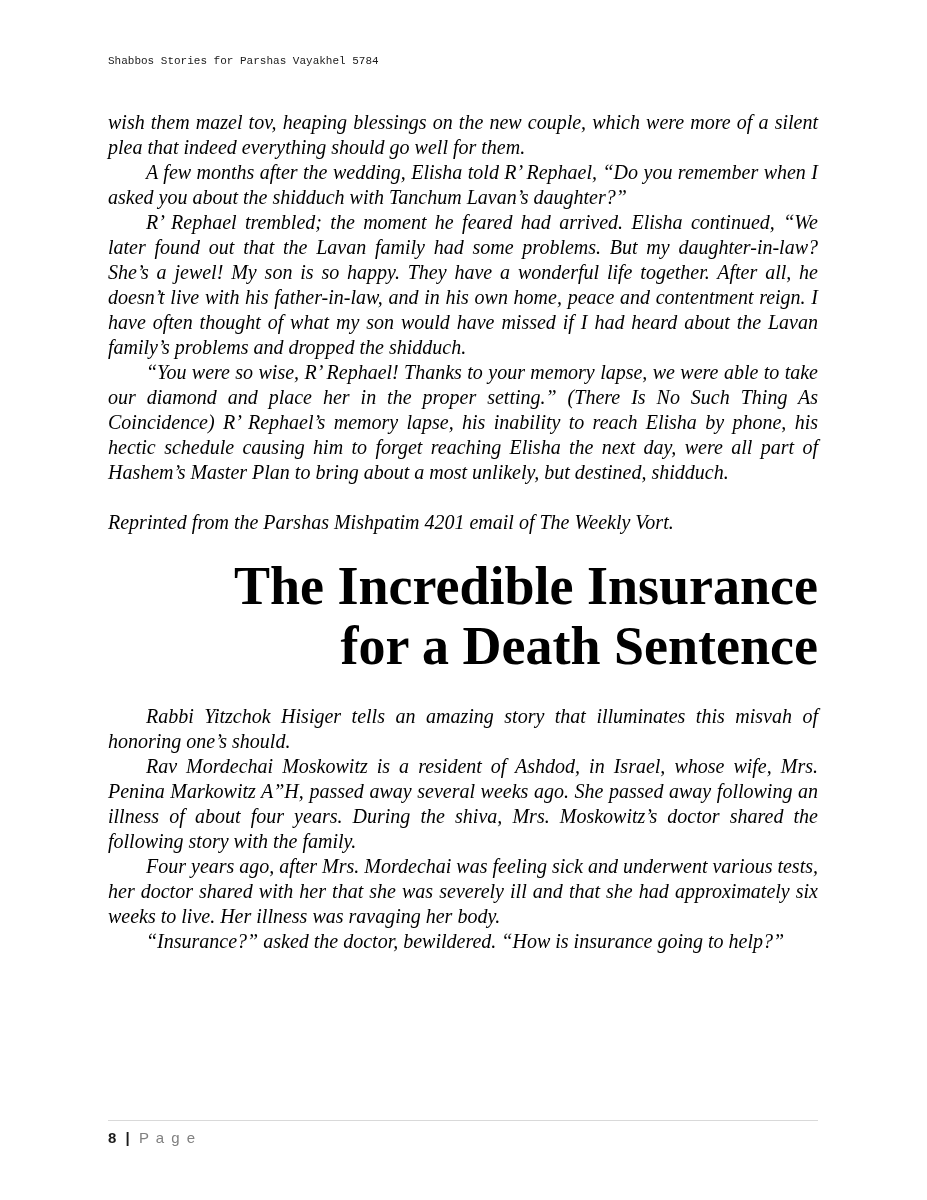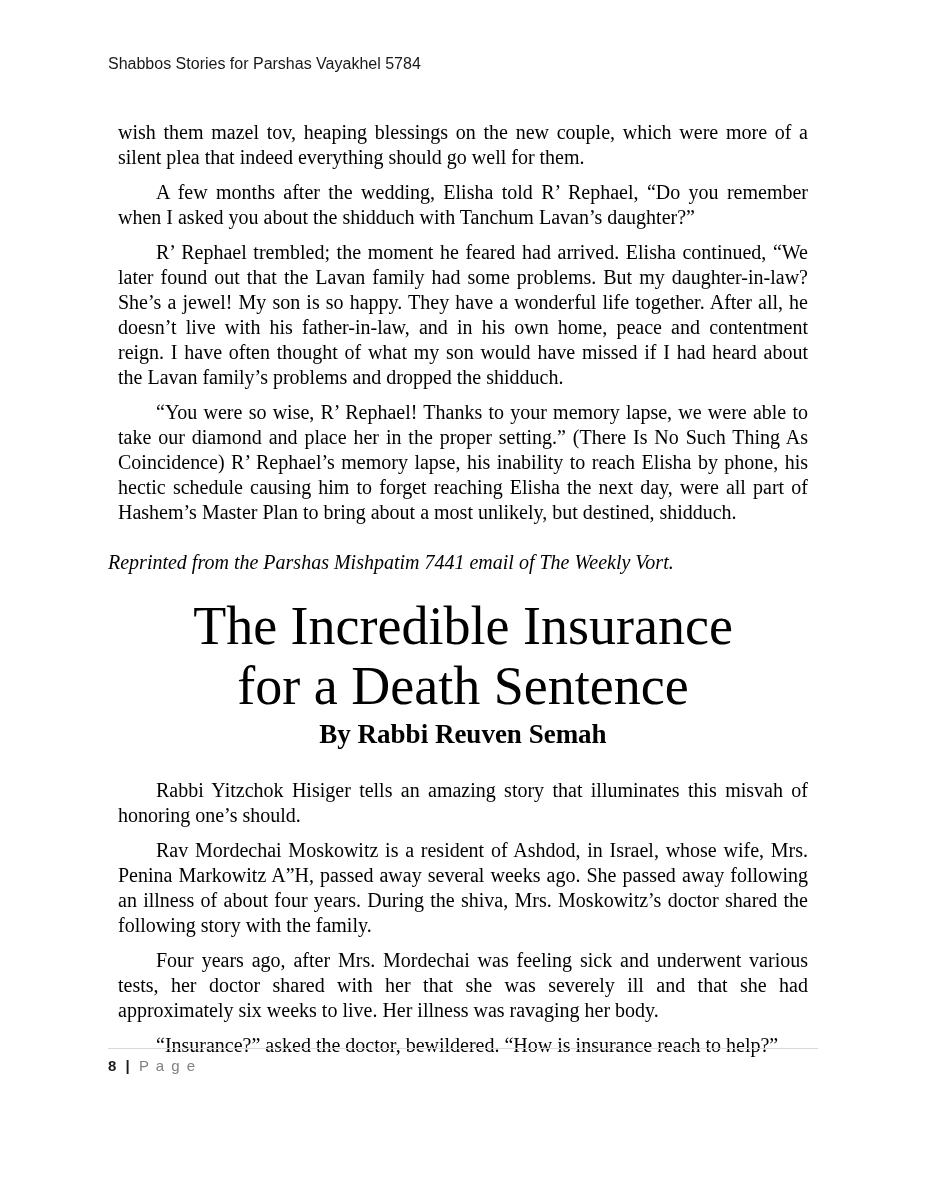--- a/index.html
+++ b/index.html
@@ -11,75 +11,76 @@
     position: relative;
     width: 927px;
     height: 1200px;
     background: #ffffff;
     overflow: hidden;
   }
   .doc-header {
     position: absolute;
     left: 108px;
     top: 55px;
-    font-family: Liberation Sans, sans-serif;
-    font-size: 16px;
+    font-family: Liberation Mono, monospace;
+    font-size: 11px;
     color: #191919;
     white-space: nowrap;
   }
   .content {
     position: absolute;
     left: 108px;
     top: 110px;
     width: 710px;
     font-family: "Liberation Serif", "DejaVu Serif", serif;
     font-size: 20px;
     line-height: 25px;
     color: #000000;
   }
   .body-p {
-    margin: 10px;
+    margin: 0;
     text-align: justify;
     text-indent: 38px;
+    font-style: italic;
   }
   .body-p.continuation {
     text-indent: 0;
   }
   .attribution {
     margin: 25px 0 0 0;
     font-style: italic;
     text-align: left;
     text-indent: 0;
   }
   .story-title {
     margin: 21px 0 0 0;
-    font-weight: normal;
+    font-weight: bold;
     font-size: 54px;
     line-height: 60px;
-    text-align: center;
+    text-align: right;
     color: #000000;
   }
   .story-title .title-line {
     display: block;
   }
   .story-byline {
     margin: 2px 0 0 0;
     font-weight: bold;
     font-size: 27px;
     line-height: 32px;
     text-align: center;
     color: #000000;
   }
   .story-body .body-p:first-child {
     margin-top: 28px;
   }
   .doc-footer {
     position: absolute;
     left: 108px;
-    top: 1048px;
+    top: 1120px;
     width: 710px;
     border-top: 1px solid #d9d9d9;
     padding-top: 8px;
     font-family: "Liberation Sans", "DejaVu Sans", sans-serif;
     font-size: 15px;
     white-space: nowrap;
   }
   .doc-footer .pg-num {
     font-weight: bold;
     color: #1a1a1a;
@@ -103,35 +104,34 @@
     <span>Shabbos Stories for Parshas Vayakhel 5784</span>
   </div>
 
   <div class="content">
 
     <section>
       <p class="body-p continuation">wish them mazel tov, heaping blessings on the new couple, which were more of a silent plea that indeed everything should go well for them.</p>
       <p class="body-p">A few months after the wedding, Elisha told R’ Rephael, “Do you remember when I asked you about the shidduch with Tanchum Lavan’s daughter?”</p>
       <p class="body-p">R’ Rephael trembled; the moment he feared had arrived. Elisha continued, “We later found out that the Lavan family had some problems. But my daughter-in-law? She’s a jewel! My son is so happy. They have a wonderful life together. After all, he doesn’t live with his father-in-law, and in his own home, peace and contentment reign. I have often thought of what my son would have missed if I had heard about the Lavan family’s problems and dropped the shidduch.</p>
       <p class="body-p">“You were so wise, R’ Rephael! Thanks to your memory lapse, we were able to take our diamond and place her in the proper setting.” (There Is No Such Thing As Coincidence) R’ Rephael’s memory lapse, his inability to reach Elisha by phone, his hectic schedule causing him to forget reaching Elisha the next day, were all part of Hashem’s Master Plan to bring about a most unlikely, but destined, shidduch.</p>
-      <p class="body-p attribution">Reprinted from the Parshas Mishpatim 7441 email of The Weekly Vort.</p>
+      <p class="body-p attribution">Reprinted from the Parshas Mishpatim 4201 email of The Weekly Vort.</p>
     </section>
 
     <section>
       <h1 class="story-title">
         <span class="title-line">The Incredible Insurance</span>
         <span class="title-line">for a Death Sentence</span>
       </h1>
-      <h2 class="story-byline">By Rabbi Reuven Semah</h2>
 
       <div class="story-body">
         <p class="body-p">Rabbi Yitzchok Hisiger tells an amazing story that illuminates this misvah of honoring one’s should.</p>
         <p class="body-p">Rav Mordechai Moskowitz is a resident of Ashdod, in Israel, whose wife, Mrs. Penina Markowitz A”H, passed away several weeks ago. She passed away following an illness of about four years. During the shiva, Mrs. Moskowitz’s doctor shared the following story with the family.</p>
         <p class="body-p">Four years ago, after Mrs. Mordechai was feeling sick and underwent various tests, her doctor shared with her that she was severely ill and that she had approximately six weeks to live. Her illness was ravaging her body.</p>
-        <p class="body-p">“Insurance?” asked the doctor, bewildered. “How is insurance reach to help?”</p>
+        <p class="body-p">“Insurance?” asked the doctor, bewildered. “How is insurance going to help?”</p>
       </div>
     </section>
 
   </div>
 
   <div class="doc-footer">
     <span class="pg-num">8</span>
     <span class="pg-sep">|</span>
     <span class="pg-label">P a g e</span>
   </div>

